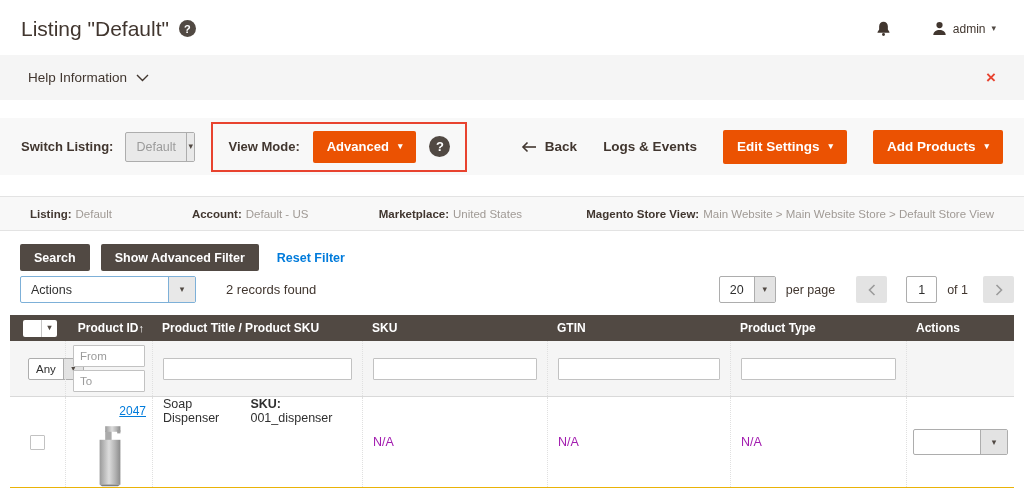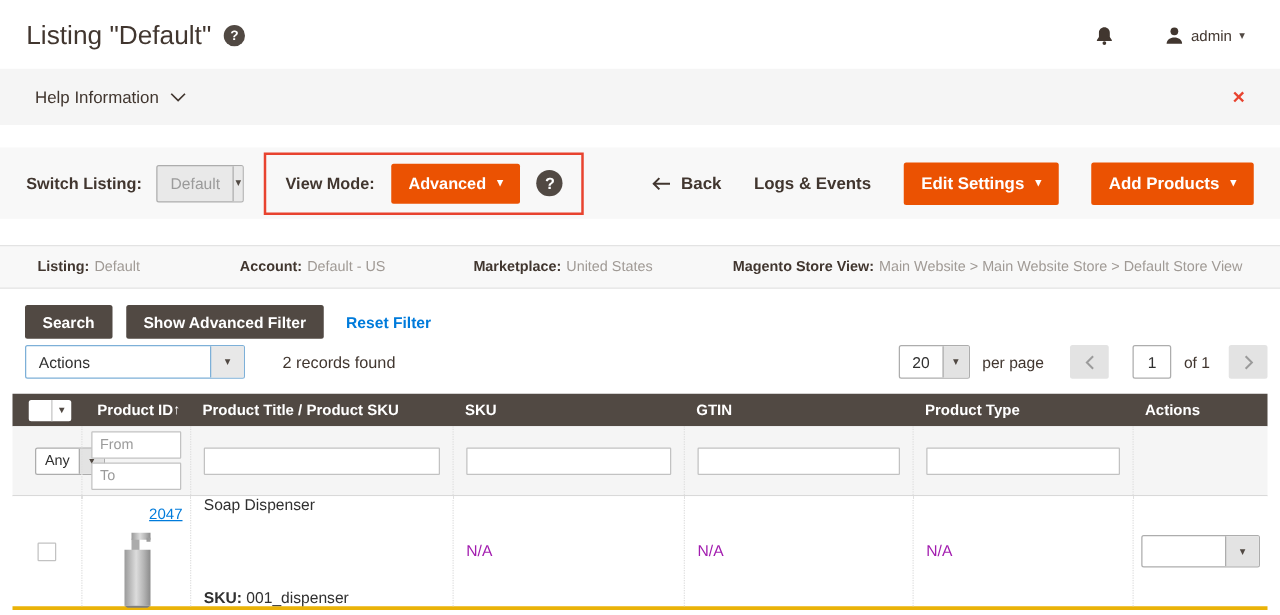--- a/index.html
+++ b/index.html
@@ -97,27 +97,27 @@
   .gfilter .gcell + .gcell, .gdata .gcell + .gcell { border-left:1px dotted #e0e0e0; }
   .f-center { display:flex; align-items:center; padding:0 10px; }
   .any-sel { height:22px; margin-left:8px; }
   .any-sel .val { padding:0 7px; font-size:11.5px; }
   .any-sel .arr { width:20px; }
   .any-sel .arr .caret { font-size:8px; }
   .fromto { display:flex; flex-direction:column; justify-content:center; gap:3px; padding:0 7px; }
   .tin { height:22px; border:1px solid #c2c2c2; border-radius:1px; font-family:inherit; font-size:11.5px; padding:0 6px; color:#303030; width:100%; }
   .tin::placeholder { color:#9b9b9b; }
 
-  .gdata { background:#fff; height:91px; border-bottom:3px solid #eab308; }
+  .gdata { background:#fff; height:91px; border-bottom:1px solid #eab308; }
   .cb-cell { display:flex; align-items:center; justify-content:center; }
   .row-cb { width:15px; height:15px; border:1px solid #c2c2c2; border-radius:1px; background:#fff; cursor:pointer; appearance:none; -webkit-appearance:none; }
   .id-data { position:relative; }
   .id-link { position:absolute; top:7px; right:6px; font-size:12px; color:#007bdb; text-decoration:underline; }
   .prod-img { position:absolute; left:28px; top:26px; }
-  .title-cell { display:flex; flex-direction:column; justify-content:space-between; padding-left:10px; font-size:12.5px; color:#303030; gap:2px; }
+  .title-cell { display:flex; flex-direction:row; justify-content:flex-start; padding-left:10px; font-size:12.5px; color:#303030; gap:2px; }
   .title-cell b { color:#303030; }
   .na-cell { display:flex; align-items:center; padding-left:10px; font-size:12.5px; color:#a21caf; }
   .row-actions { display:flex; align-items:center; justify-content:center; }
   .ra-sel { width:95px; height:26px; }
   .ra-sel .val { flex:1; }
 </style>
 </head>
 <body>
 
 <div class="abs page-header">

